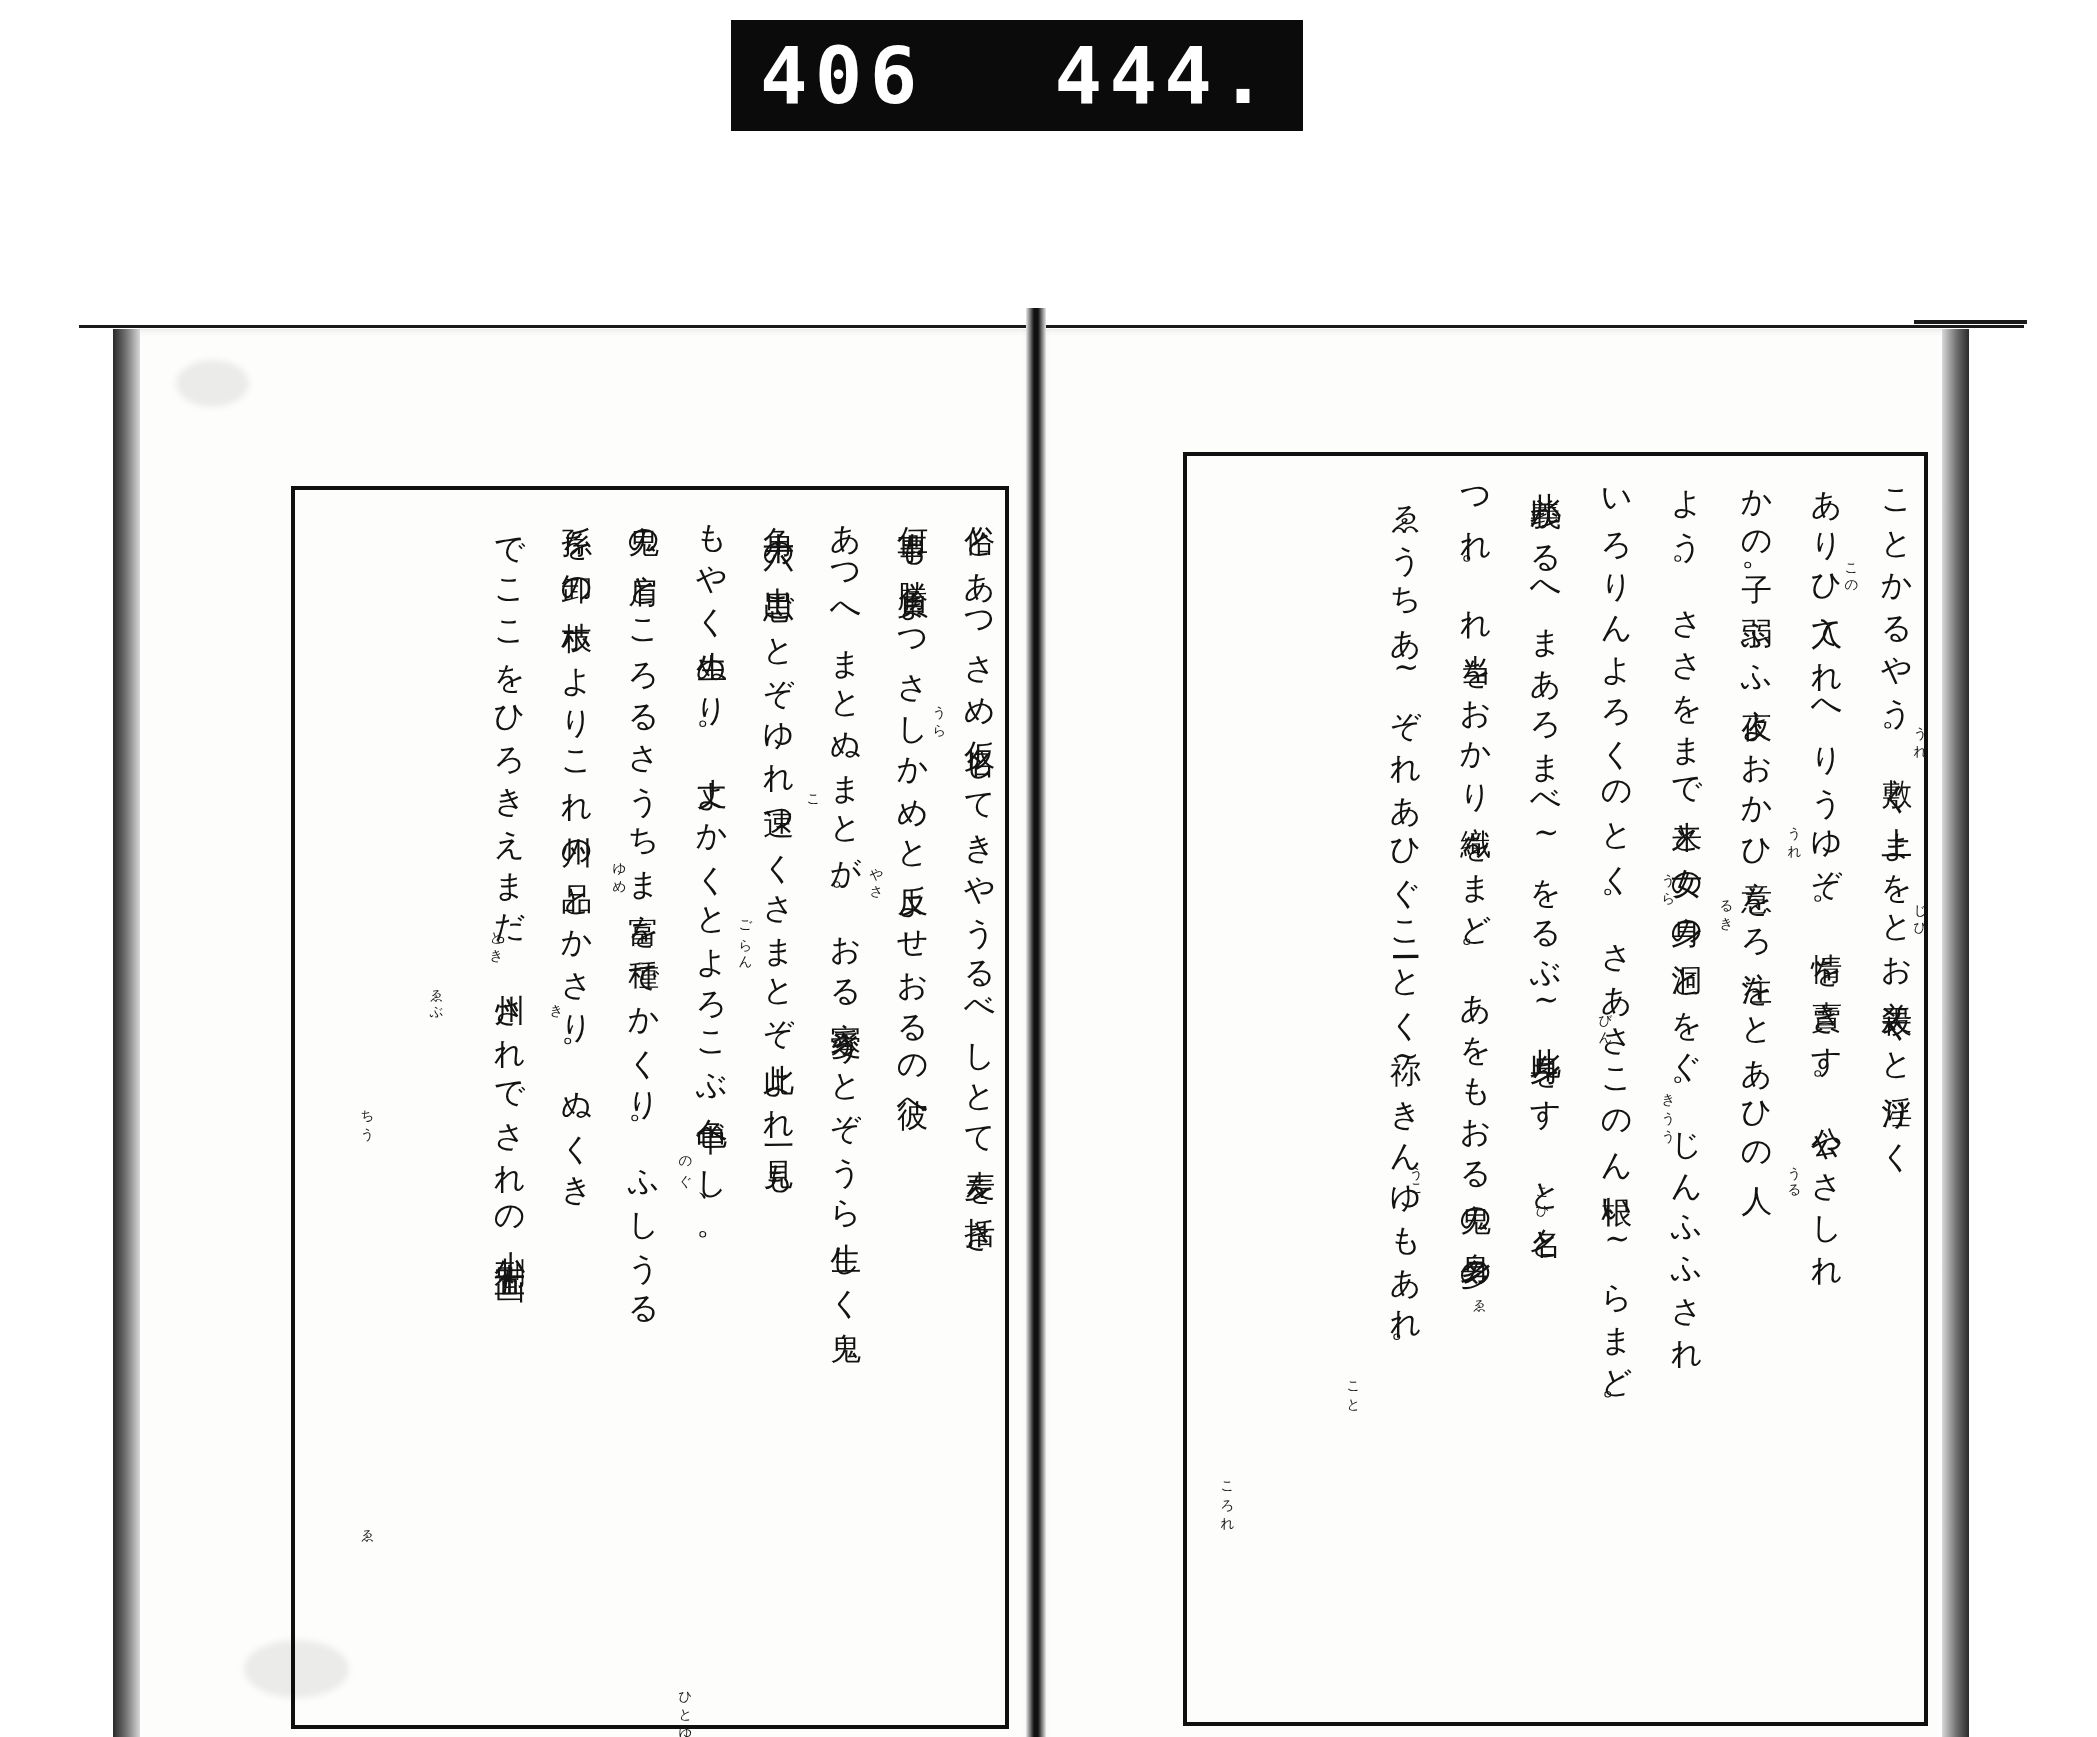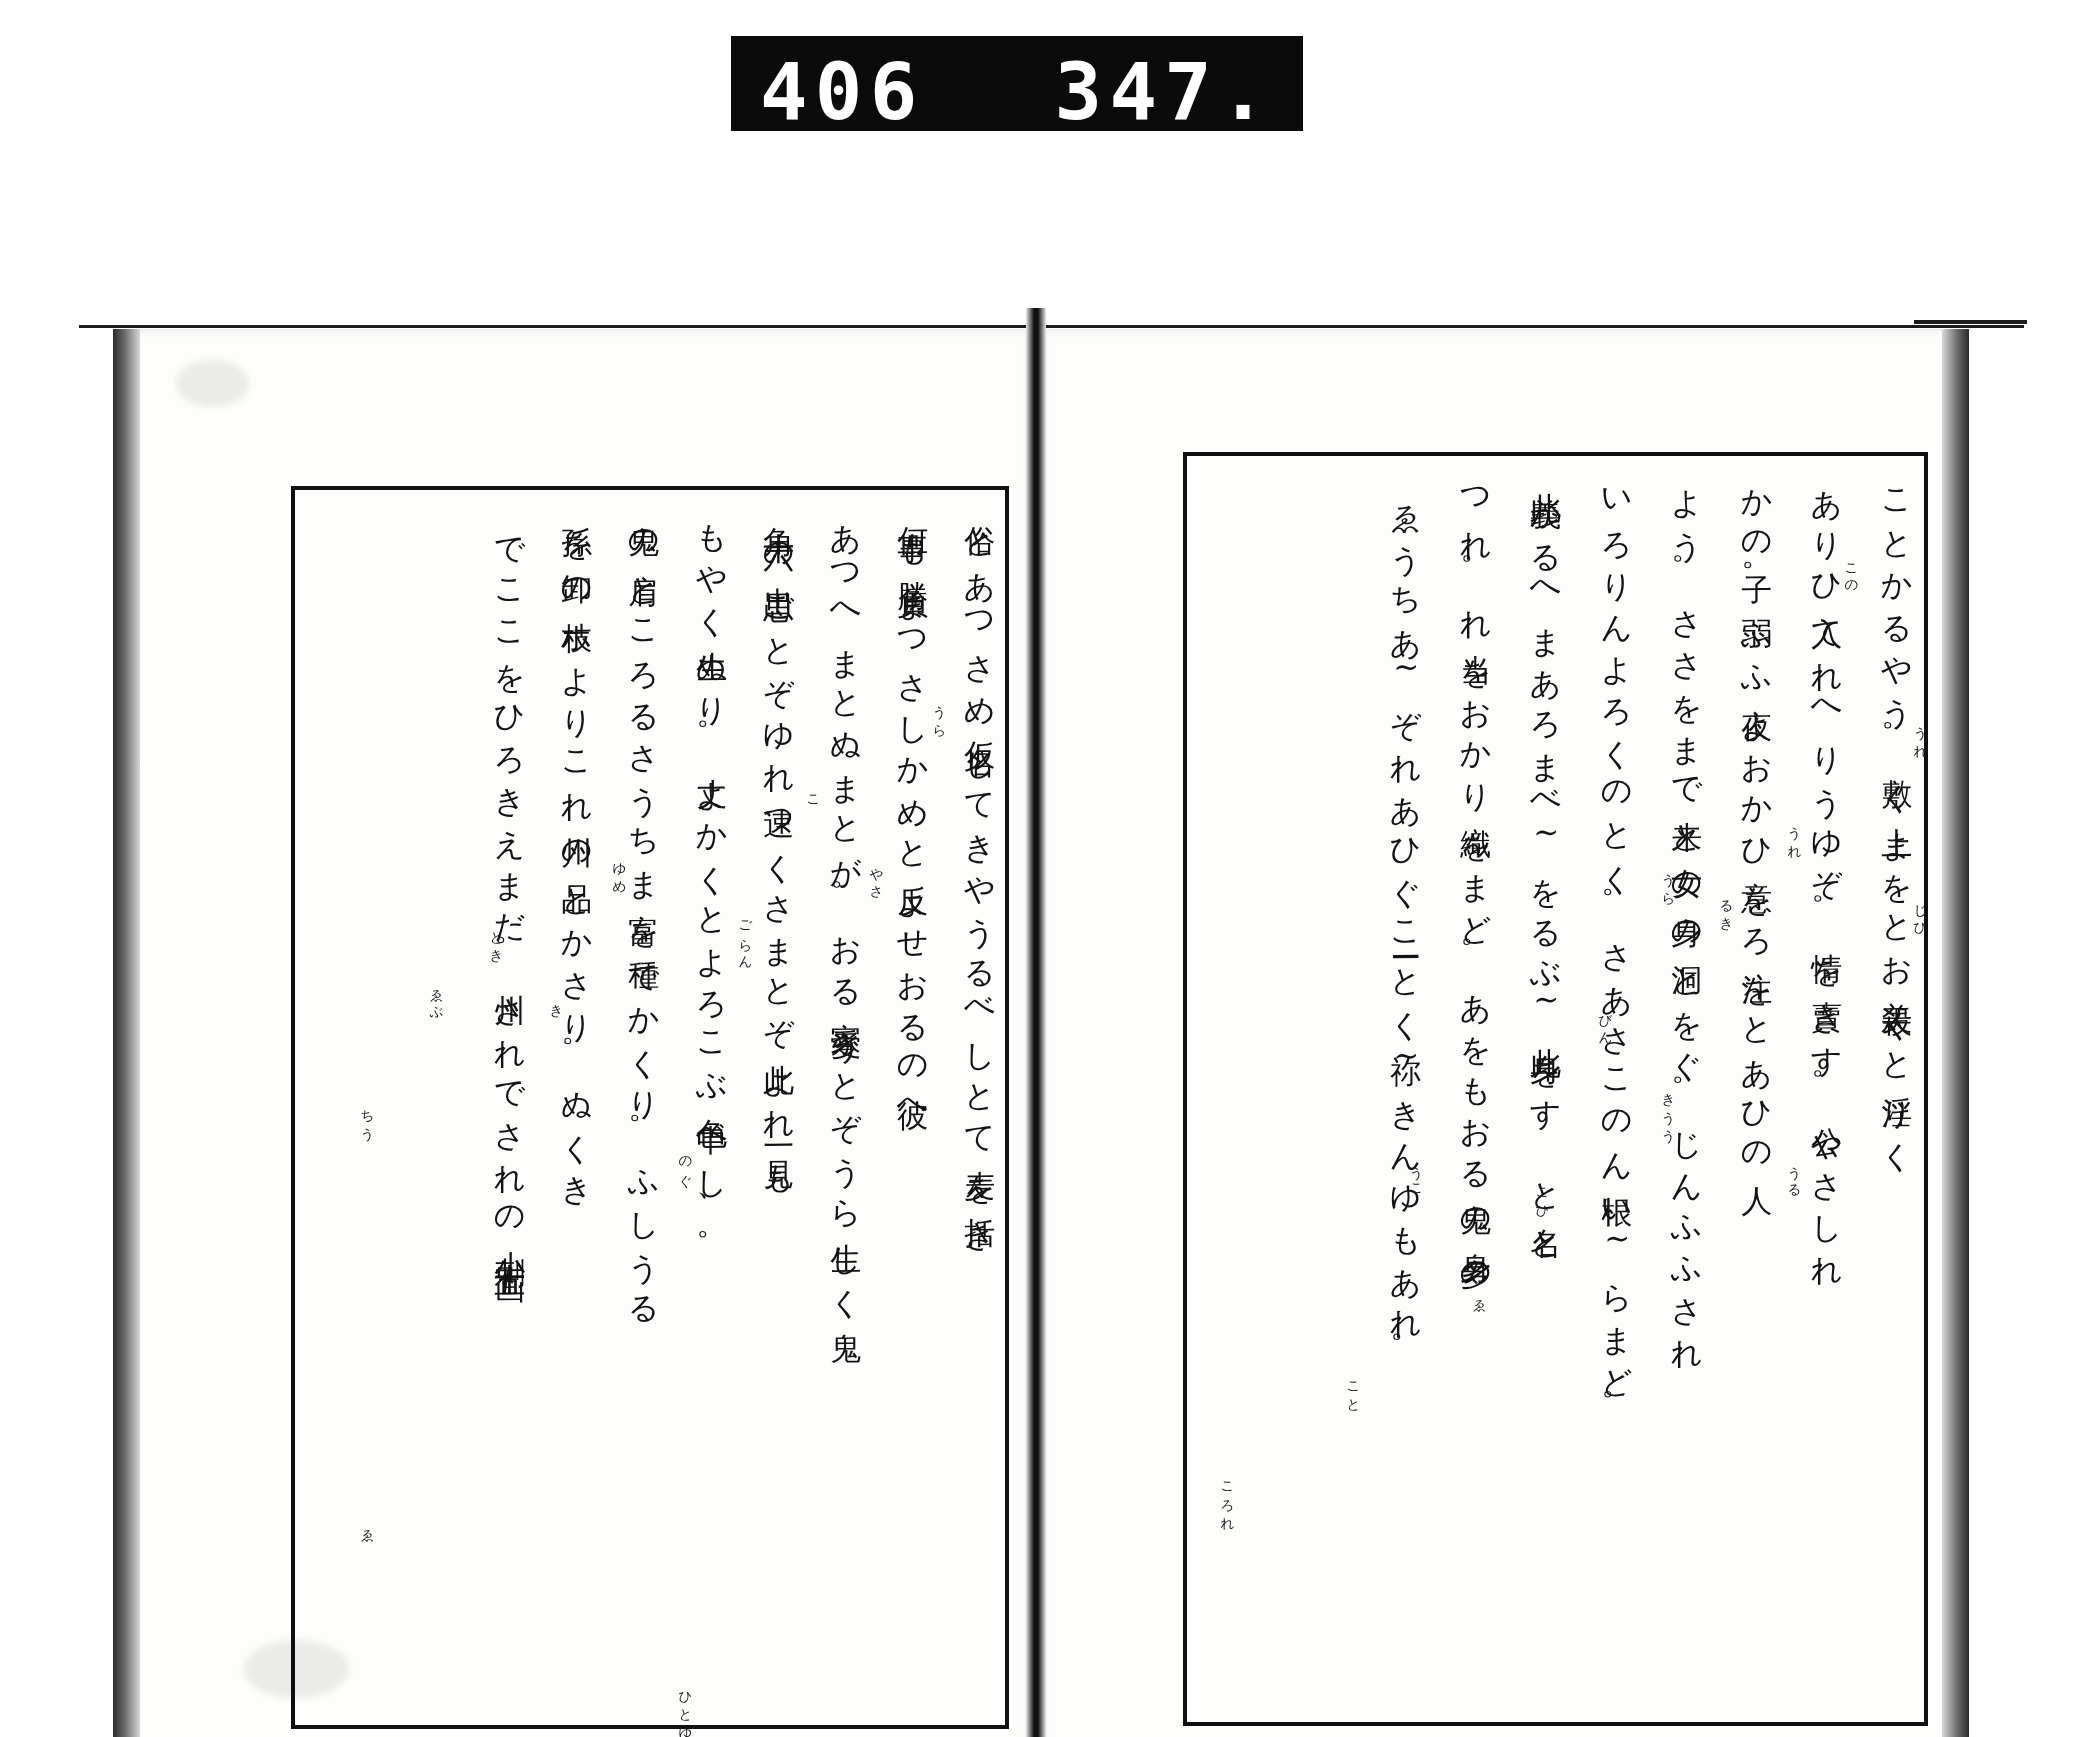--- a/index.html
+++ b/index.html
@@ -21,21 +21,20 @@
     left: 731px;
     top: 20px;
     width: 572px;
     height: 113px;
     background: #0b0b0b;
     display: flex;
     align-items: center;
     justify-content: space-between;
     padding: 0 29px;
     box-sizing: border-box;
-    margin-top: 16px;
   }
   .counter-digits {
     color: #ffffff;
     font-family: "DejaVu Sans Mono", monospace;
     font-size: 79px;
     font-weight: 700;
     letter-spacing: 7.3px;
     line-height: 1;
     -webkit-font-smoothing: none;
   }
@@ -195,21 +194,21 @@
     background: rgba(0,0,0,.07);
     border-radius: 50%;
     filter: blur(3.1px);
   }
 </style>
 </head>
 <body>
 
 <div id="frame-counter">
   <span class="counter-digits">406</span>
-  <span class="counter-digits">347.</span>
+  <span class="counter-digits">444.</span>
 </div>
 
 <div id="scan-area">
 
   <div id="top-rule"></div>
   <div id="top-rule-2"></div>
 
   <div id="book">
 
     <div class="page" id="page-left"></div>

